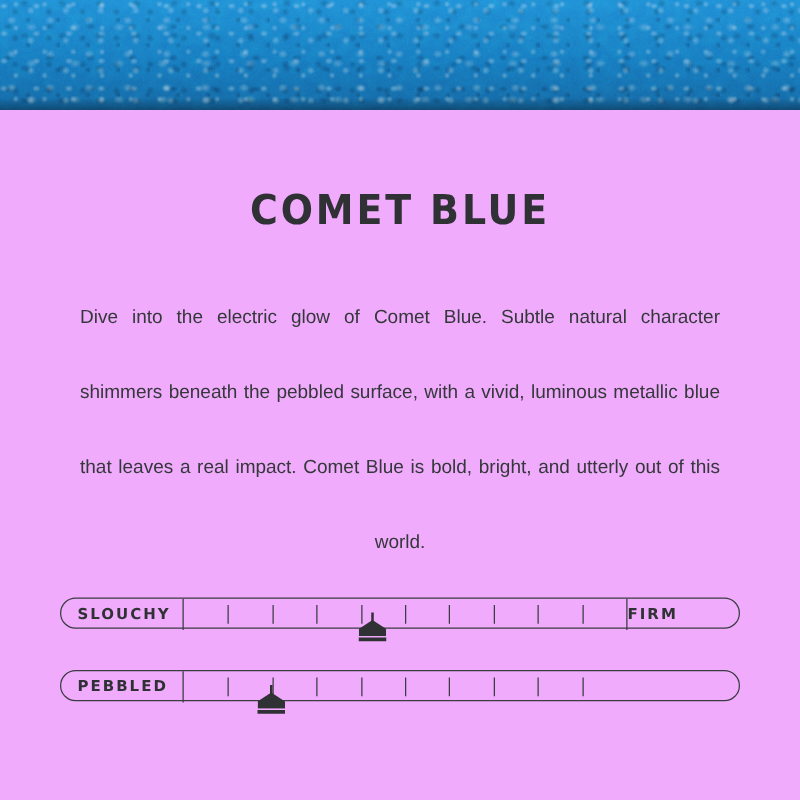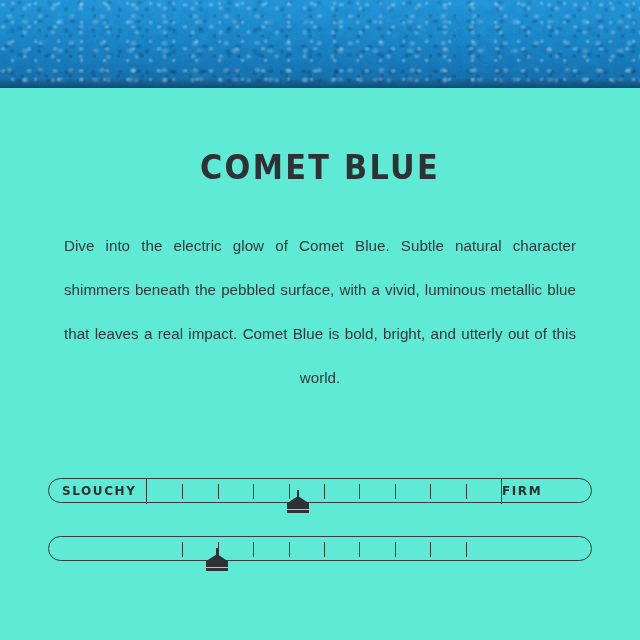--- a/index.html
+++ b/index.html
@@ -10,21 +10,21 @@
     width: 640px;
     height: 640px;
     background: #e9e9e7;
     font-family: "Liberation Sans", sans-serif;
     overflow: hidden;
   }
   .page {
     position: relative;
     width: 640px;
     height: 640px;
-    background: #5eead4;
+    background: #f0abfc;
     overflow: hidden;
   }
 
   
   .leather-banner {
     position: absolute;
     top: 0;
     left: 0;
     width: 640px;
     height: 88px;
@@ -79,21 +79,21 @@
   
   .description {
     position: absolute;
     top: 224px;
     left: 64px;
     width: 512px;
     text-align: justify;
     text-align-last: center;
     font-family: "Liberation Sans", sans-serif;
     font-size: 15.2px;
-    line-height: 44px;
+    line-height: 60px;
     color: #35383b;
   }
 
   
   .sliders {
     position: absolute;
     left: 48px;
     top: 478px;
     width: 544px;
   }
@@ -234,20 +234,21 @@
       </div>
       <div class="marker" style="left:250px">
         <div class="stem"></div>
         <div class="body"></div>
         <div class="base"></div>
       </div>
     </div>
 
     <div class="slider-row">
       <div class="slider-track">
+        <div class="slider-label left">PEBBLED</div>
         <div class="ticks">
           <div class="tick" style="left:10%"></div>
           <div class="tick" style="left:20%"></div>
           <div class="tick" style="left:30%"></div>
           <div class="tick" style="left:40%"></div>
           <div class="tick" style="left:50%"></div>
           <div class="tick" style="left:60%"></div>
           <div class="tick" style="left:70%"></div>
           <div class="tick" style="left:80%"></div>
           <div class="tick" style="left:90%"></div>

